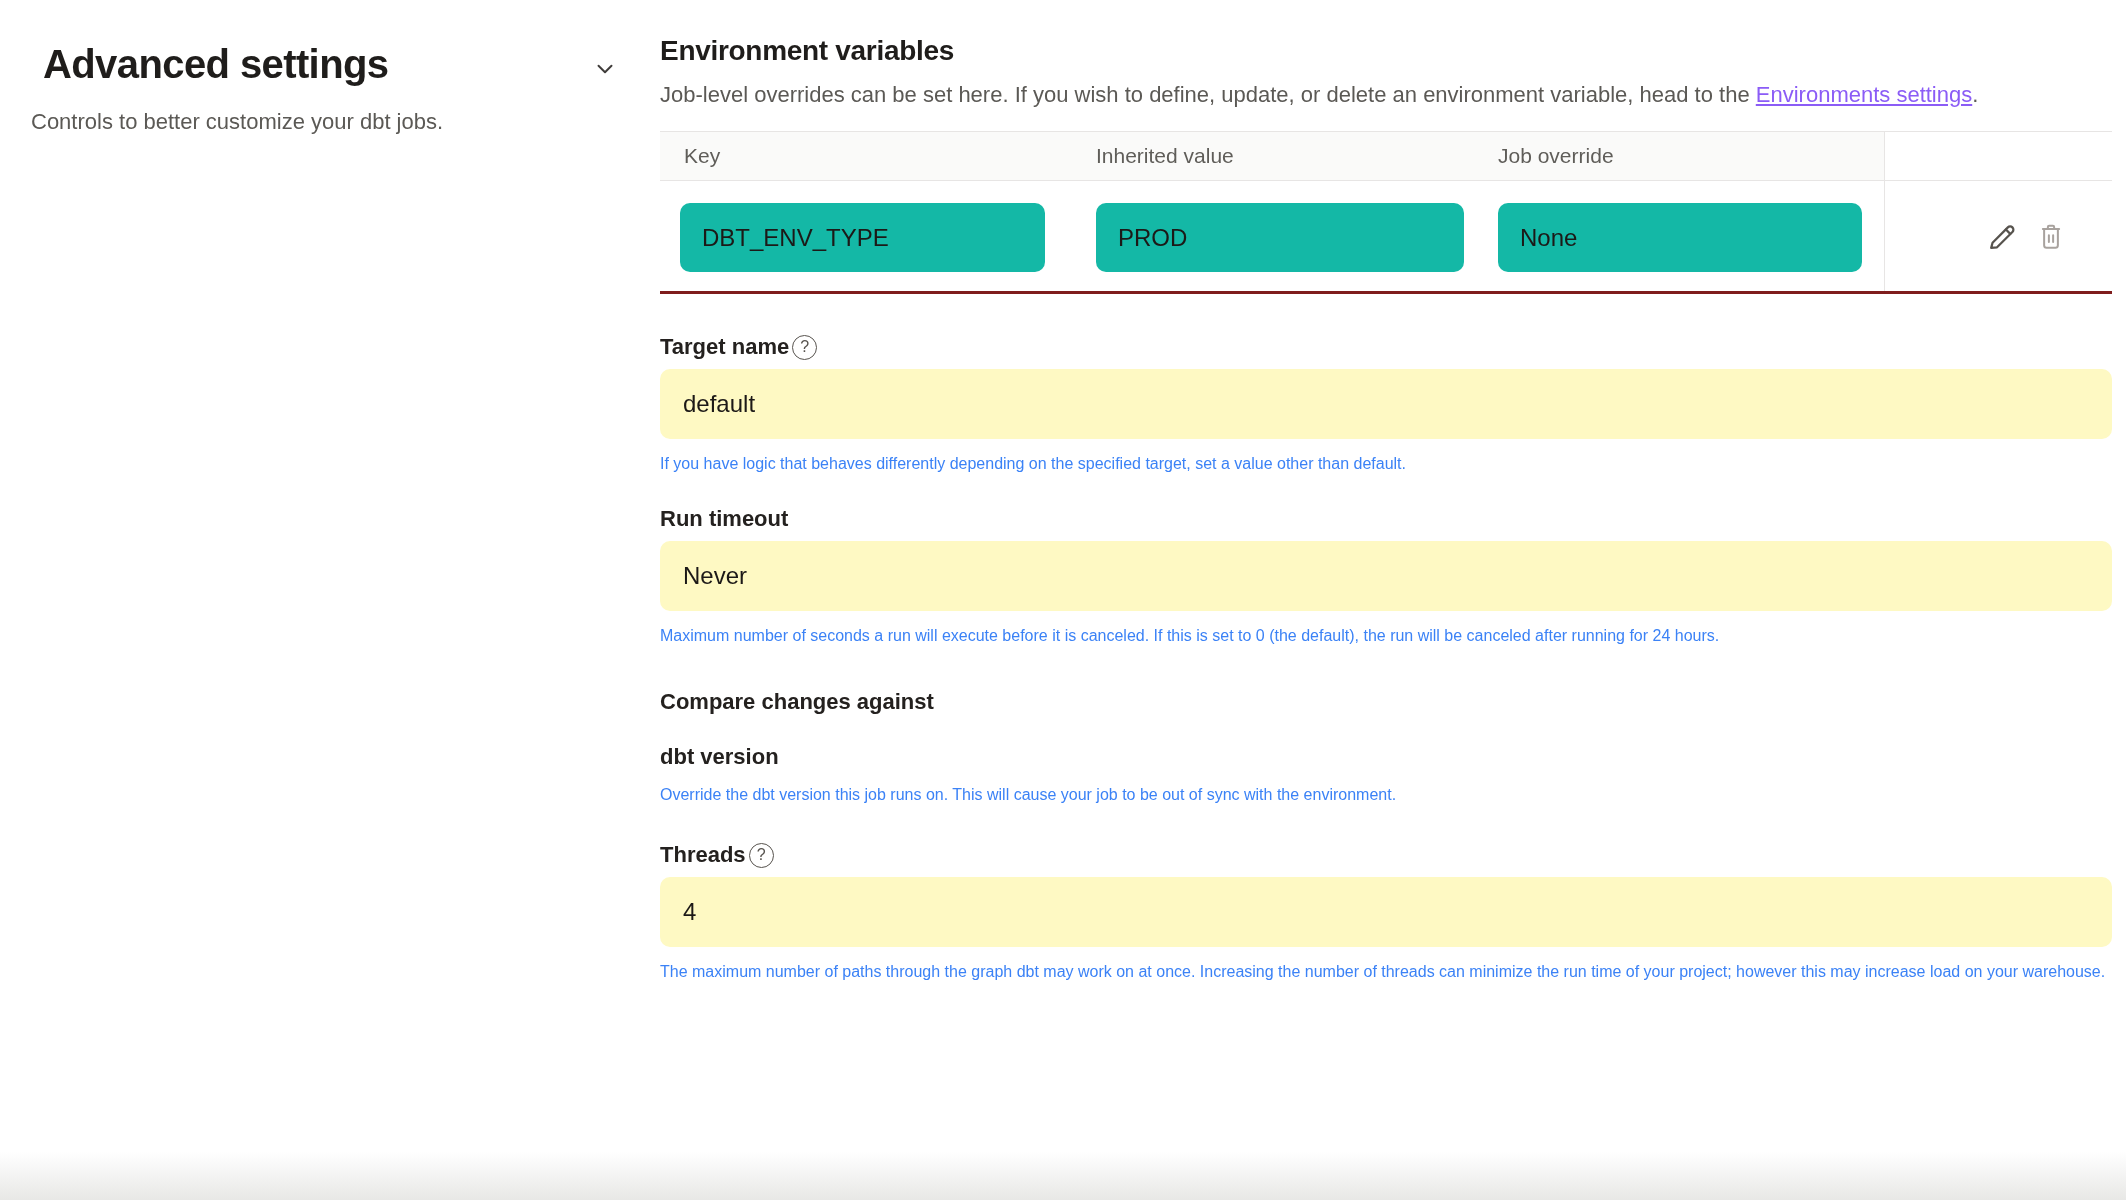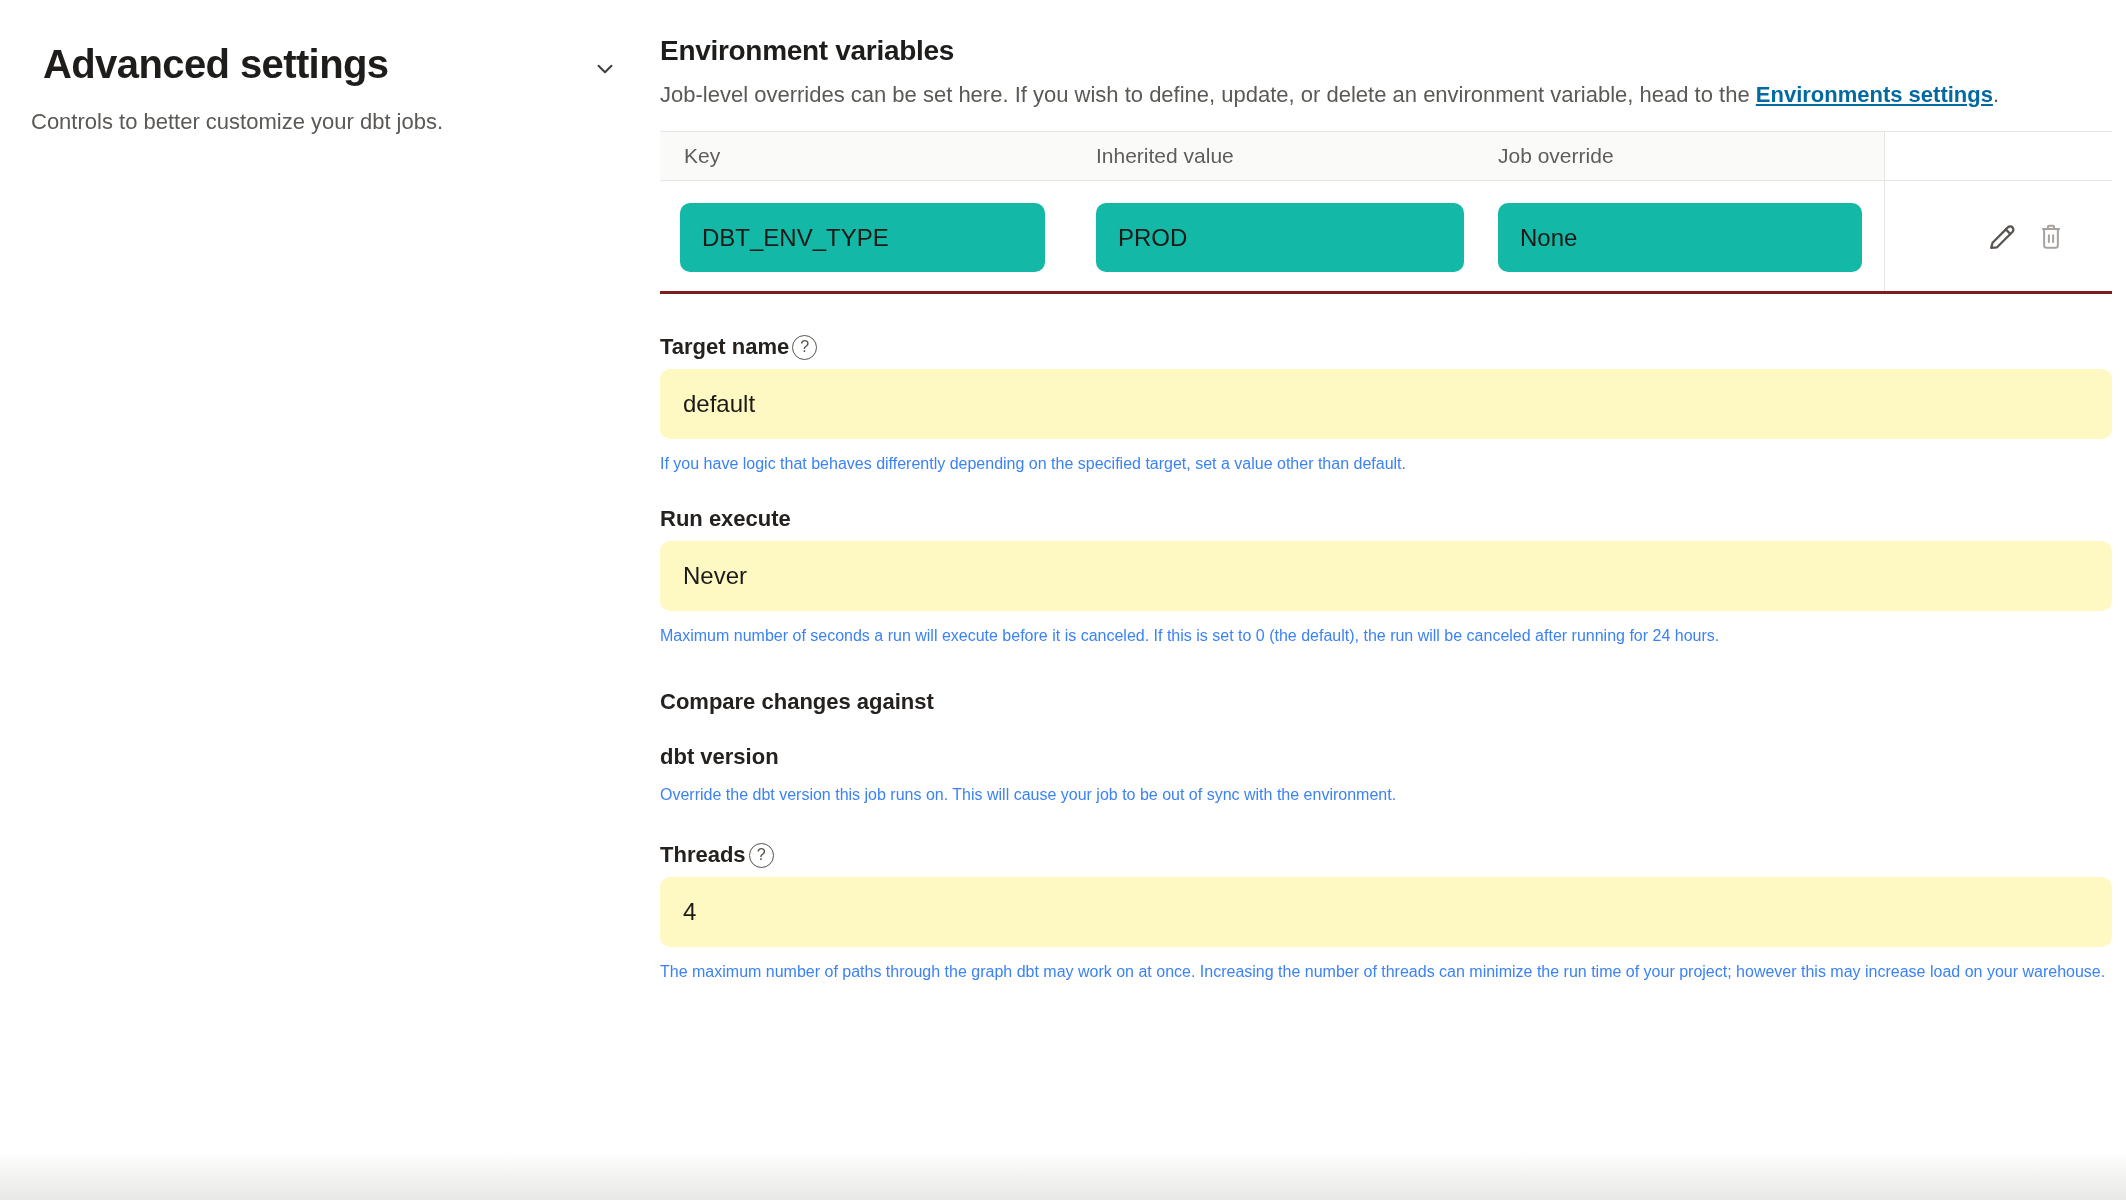--- a/index.html
+++ b/index.html
@@ -15,21 +15,21 @@
   .left { width:660px; padding:30px 42px 0 31px; flex:none; }
   .left-head { display:flex; justify-content:space-between; align-items:center; }
   .page-title { margin:12px; font-size:40px; line-height:44px; font-weight:700; letter-spacing:-0.6px; color:#1f1d1b; }
   .collapse-btn { background:none; border:none; padding:0; margin:0; cursor:pointer; position:relative; top:5px; line-height:0; }
   .page-subtitle { margin:10px 0 0; font-size:22px; line-height:28px; color:#5b5955; }
 
   
   .right { flex:1; padding:34px 14px 0 0; }
   .section-title { margin:0; font-size:28px; line-height:34px; font-weight:700; letter-spacing:-0.3px; color:#1f1d1b; }
   .section-desc { margin:13px 0 0; font-size:22px; line-height:28px; color:#5b5955; }
-  .section-desc .link { color:#0369a1; font-weight:700; text-decoration:underline; cursor:pointer; }
+  .section-desc .link { color:#8b5cf6; font-weight:400; text-decoration:underline; cursor:pointer; }
 
   
   .env-table { position:relative; margin-top:22px; height:163px;
     border-top:1px solid #e7e5e4; border-bottom:3px solid #7f1d1d; }
   .thead-bg { position:absolute; top:0; left:0; width:1224px; height:48px; background:#fafaf9; }
   .thead-line { position:absolute; top:48px; left:0; right:0; height:1px; background:#e7e5e4; }
   .col-divider { position:absolute; top:0; bottom:0; left:1224px; width:1px; background:#e7e5e4; }
   .th { position:absolute; top:0; height:48px; line-height:48px; font-size:21px; color:#5f5d59; }
   .th.c1 { left:24px; } .th.c2 { left:436px; } .th.c3 { left:838px; }
   .pill { position:absolute; top:71px; height:69px; background:#14b8a6; border-radius:10px;
@@ -123,21 +123,21 @@
       <div class="field-label">
         <span>Target name</span>
         <span class="help-icon">?</span>
       </div>
       <input class="field-input" readonly="" value="default" style="">
       <p class="field-helper">If you have logic that behaves differently depending on the specified target, set a value other than default.</p>
     </div>
 
     <div class="field f-runtime">
       <div class="field-label">
-        <span>Run execute</span>
+        <span>Run timeout</span>
       </div>
       <input class="field-input" readonly="" value="Never" style="">
       <p class="field-helper">Maximum number of seconds a run will execute before it is canceled. If this is set to 0 (the default), the run will be canceled after running for 24 hours.</p>
     </div>
 
     <div class="field f-compare">
       <div class="field-label">
         <span>Compare changes against</span>
       </div>
     </div>

